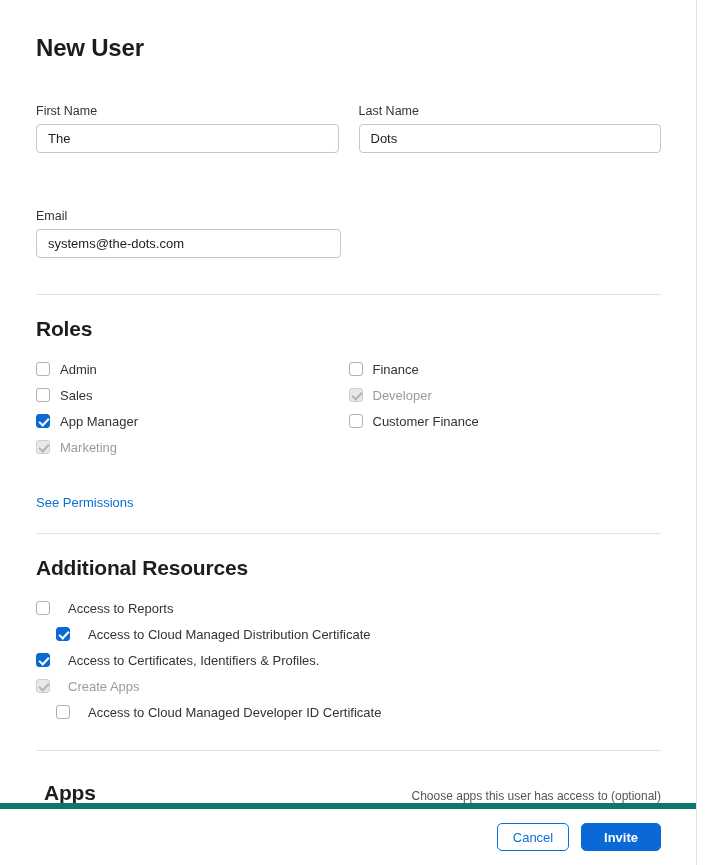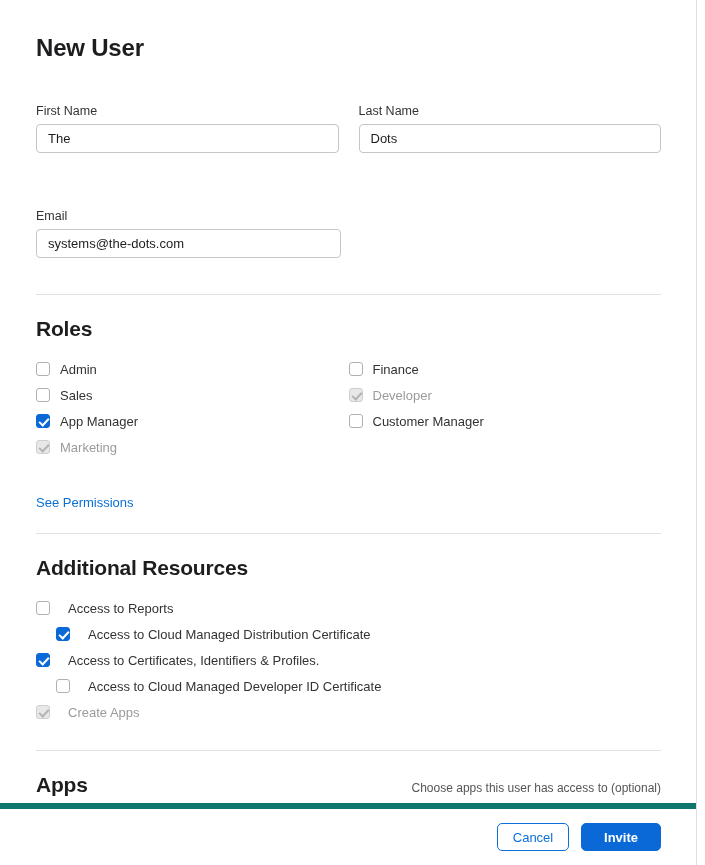--- a/index.html
+++ b/index.html
@@ -296,21 +296,21 @@
             <div class="cb-row">
               <span class="cb-box"></span>
               <span class="cb-label">Finance</span>
             </div>
             <div class="cb-row">
               <span class="cb-box disabled-checked"></span>
               <span class="cb-label dim">Developer</span>
             </div>
             <div class="cb-row">
               <span class="cb-box"></span>
-              <span class="cb-label">Customer Manager</span>
+              <span class="cb-label">Customer Finance</span>
             </div>
           </div>
         </div>
 
         <div style="height:30px"></div>
         <a class="link" href="#">See Permissions</a>
       </div>
 
       <hr class="sep">
 
@@ -323,36 +323,36 @@
             <span class="cb-label">Access to Reports</span>
           </div>
           <div class="cb-row res-row indent-1">
             <span class="cb-box checked"></span>
             <span class="cb-label">Access to Cloud Managed Distribution Certificate</span>
           </div>
           <div class="cb-row res-row">
             <span class="cb-box checked"></span>
             <span class="cb-label">Access to Certificates, Identifiers &amp; Profiles.</span>
           </div>
+          <div class="cb-row res-row">
+            <span class="cb-box disabled-checked"></span>
+            <span class="cb-label dim">Create Apps</span>
+          </div>
           <div class="cb-row res-row indent-1">
             <span class="cb-box"></span>
             <span class="cb-label">Access to Cloud Managed Developer ID Certificate</span>
           </div>
-          <div class="cb-row res-row">
-            <span class="cb-box disabled-checked"></span>
-            <span class="cb-label dim">Create Apps</span>
-          </div>
         </div>
       </div>
 
       <hr class="sep">
 
       <div class="sec-pad-top">
         <div class="apps-head">
-          <h2 class="section-title" style="margin:0">Apps</h2>
+          <h2 class="section-title" style="margin:8px">Apps</h2>
           <span class="apps-hint">Choose apps this user has access to (optional)</span>
         </div>
 
         <div class="apps-select">
           <span class="apps-placeholder">All Apps</span>
           <span class="stepper">
             <svg width="9" height="6" viewBox="0 0 9 6">
                 <path d="M4.5 0.5 L8 5 L1 5 Z" fill="#8a8a8a"></path>
               </svg>
             <svg width="9" height="6" viewBox="0 0 9 6">

